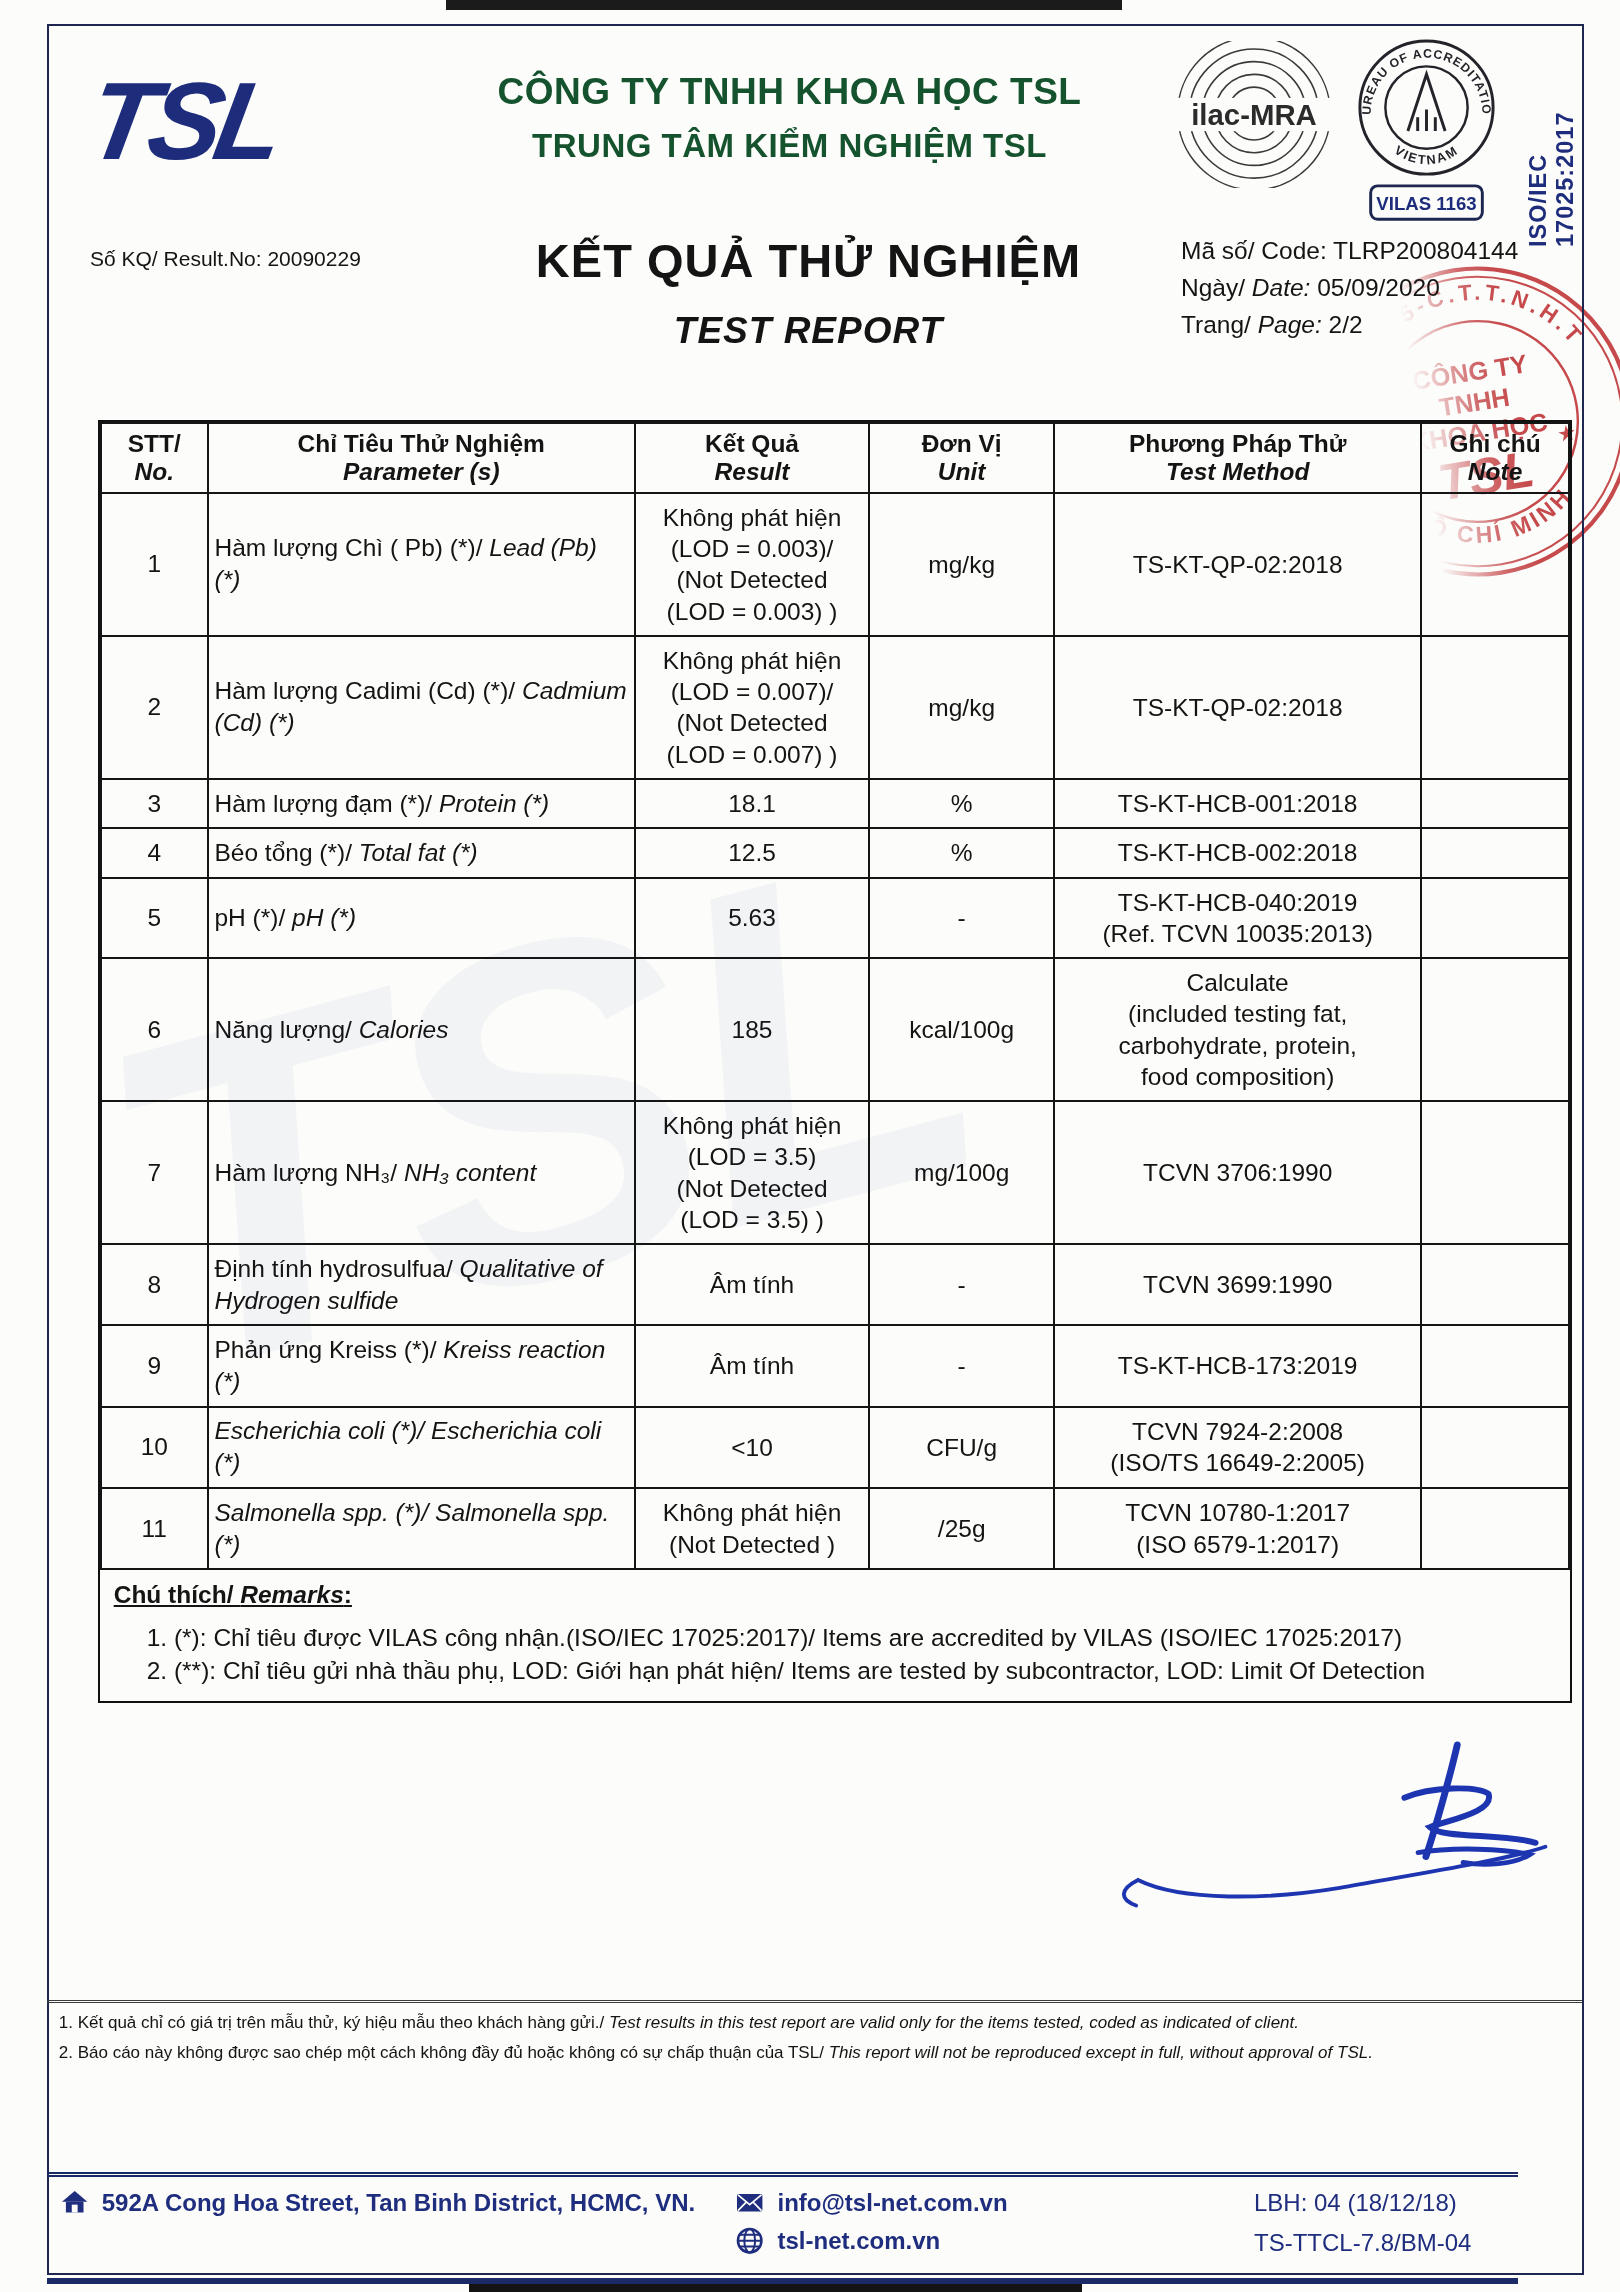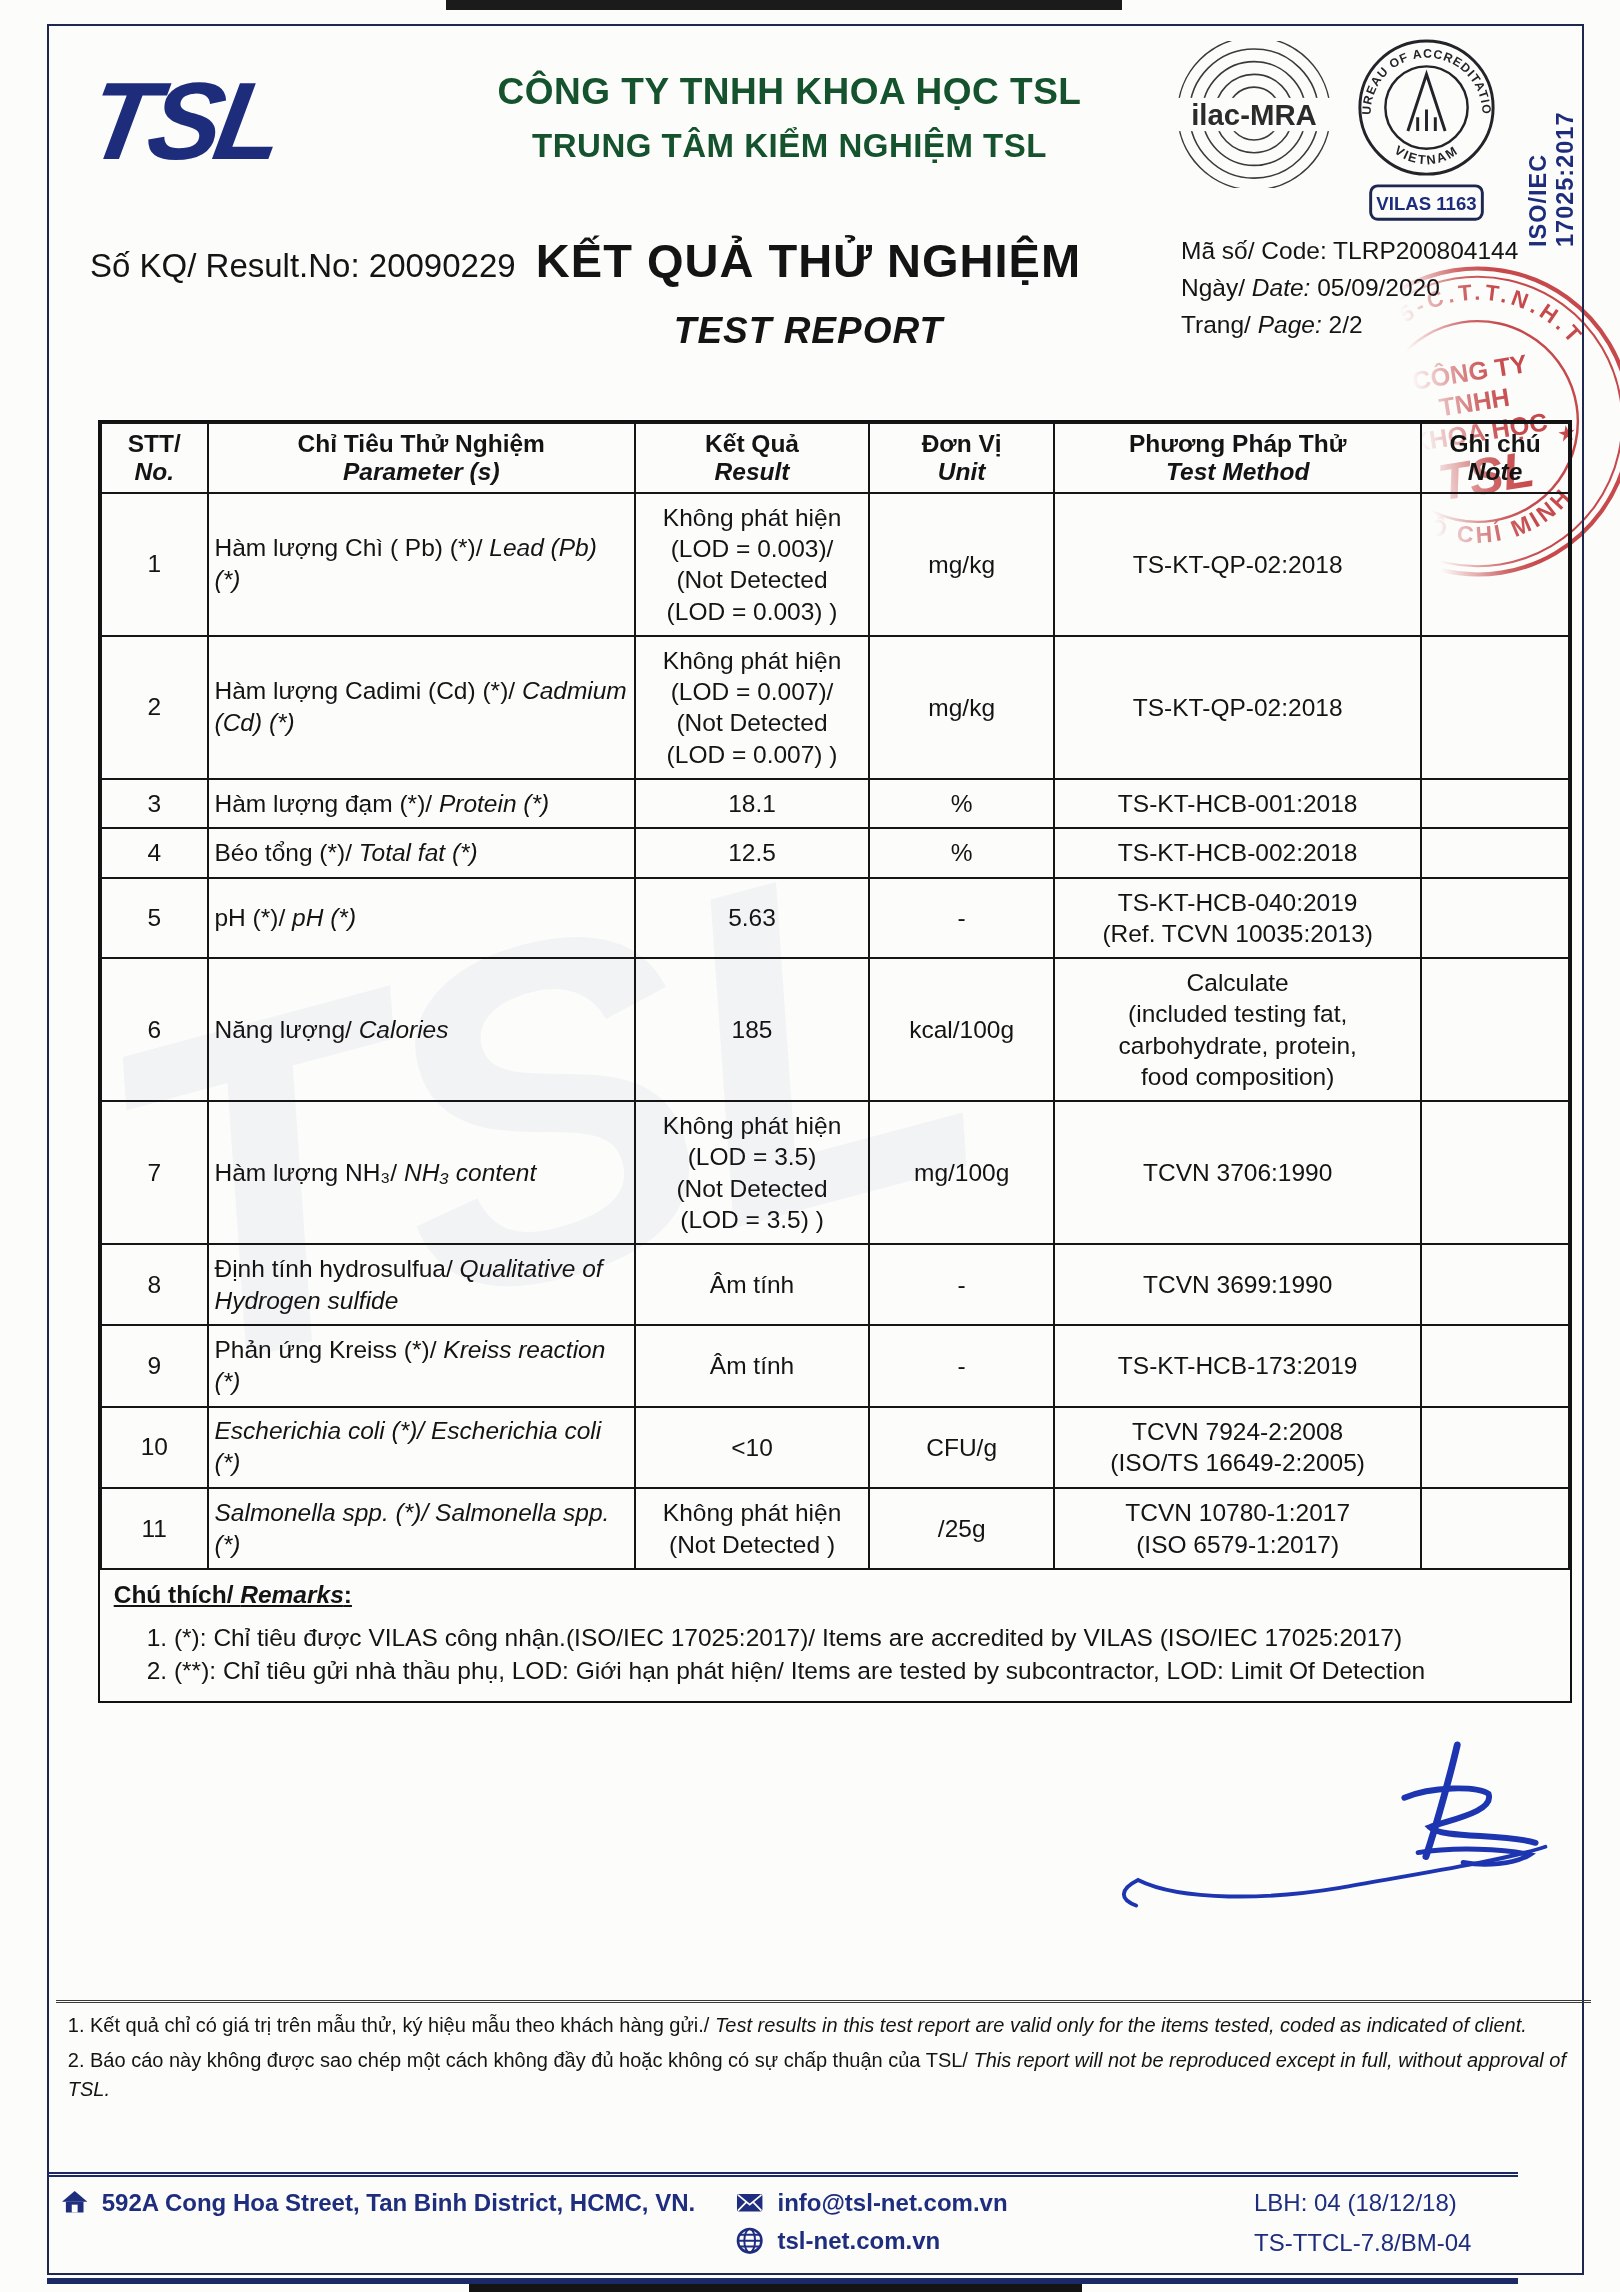--- a/index.html
+++ b/index.html
@@ -9,21 +9,21 @@
   
   .strip-top{left:446px;top:0;width:676px;height:9.8px;background:#1b1b1b;}
   .strip-bottom{left:469px;top:2278px;width:613px;height:14.7px;background:#141414;}
   .page-border{left:47px;top:23.5px;width:1533px;height:2247px;border:2.9px solid #1e2750;z-index:2;pointer-events:none;}
   
   .tsl-logo{left:90px;top:57px;font-size:110px;font-weight:900;font-style:italic;
             color:#1d2d7c;transform:skewX(-10deg);letter-spacing:-6.9px;z-index:3;}
   .company{left:412px;top:71px;width:755px;text-align:center;color:#14532d;z-index:3;}
   .company .l1{font-size:37px;font-weight:bold;letter-spacing:0.5px;}
   .company .l2{font-size:33px;font-weight:bold;margin-top:13.7px;letter-spacing:0.5px;}
-  .result-no{left:90px;top:247px;font-size:33px;z-index:3;}
+  .result-no{left:90px;top:247px;font-size:21px;z-index:3;}
   .title-block{left:343px;top:233px;width:931px;text-align:center;z-index:3;}
   .title-vi{font-size:47px;font-weight:bold;letter-spacing:1px;}
   .title-en{font-size:37px;font-weight:bold;font-style:italic;margin-top:21.6px;letter-spacing:1px;}
   .right-info{left:1181px;top:233px;font-size:24.5px;line-height:1.5;z-index:3;}
   .right-info .it{font-style:italic;}
   .ilac{left:1162px;top:41px;z-index:3;}
   .boa{left:1353px;top:37px;z-index:3;}
   .iso-vert{left:1525px;top:41px;height:206px;writing-mode:vertical-rl;transform:rotate(180deg);
             font-size:23.5px;font-weight:bold;color:#1d2d7c;letter-spacing:1px;z-index:3;}
   
@@ -43,22 +43,22 @@
   td.c-no{text-align:center;}
   td.c-param{text-align:left;padding-left:13.7px;line-height:1.3;}
   td.c-result,td.c-unit,td.c-method{text-align:center;white-space:pre-line;line-height:1.28;}
   .remarks{padding:7.8px 13.7px 13.7px 13.7px;font-size:24.5px;line-height:1.35;}
   .remarks .rtitle{font-weight:bold;text-decoration:underline;margin-bottom:9.8px;}
   .remarks .rtitle .en{font-style:italic;}
   .remarks .ritem{margin-left:33px;}
   
   .signature{left:1093px;top:1737px;z-index:5;}
   
-  .notes{left:56px;top:2000px;width:1535px;border-top:3.9px double #3a3a3a;
-         padding:7.8px 15.7px 5.9px 11.8px;font-size:20px;line-height:1.45;z-index:3;box-sizing:border-box;}
+  .notes{left:47px;top:2000px;width:1535px;border-top:3.9px double #3a3a3a;
+         padding:7.8px 15.7px 5.9px 11.8px;font-size:17px;line-height:1.45;z-index:3;box-sizing:border-box;}
   .notes .it{font-style:italic;}
   .note-line{margin-bottom:5.9px;}
   
   .contact{left:47px;top:2172px;width:1471px;box-sizing:border-box;border-top:5.9px double #1b2a66;
            border-bottom:6.9px solid #1b2a66;padding:11.8px 19.6px 9.8px 13.7px;display:flex;
            color:#1e2d7d;font-size:24px;font-weight:600;z-index:3;background:transparent;}
   .contact .col1{flex:0 0 47%;}
   .contact .col2{flex:1;}
   .contact .col3{flex:0 0 17%;text-align:left;font-weight:400;}
   .crow{display:flex;align-items:center;gap:13.7px;margin-bottom:9.8px;}

